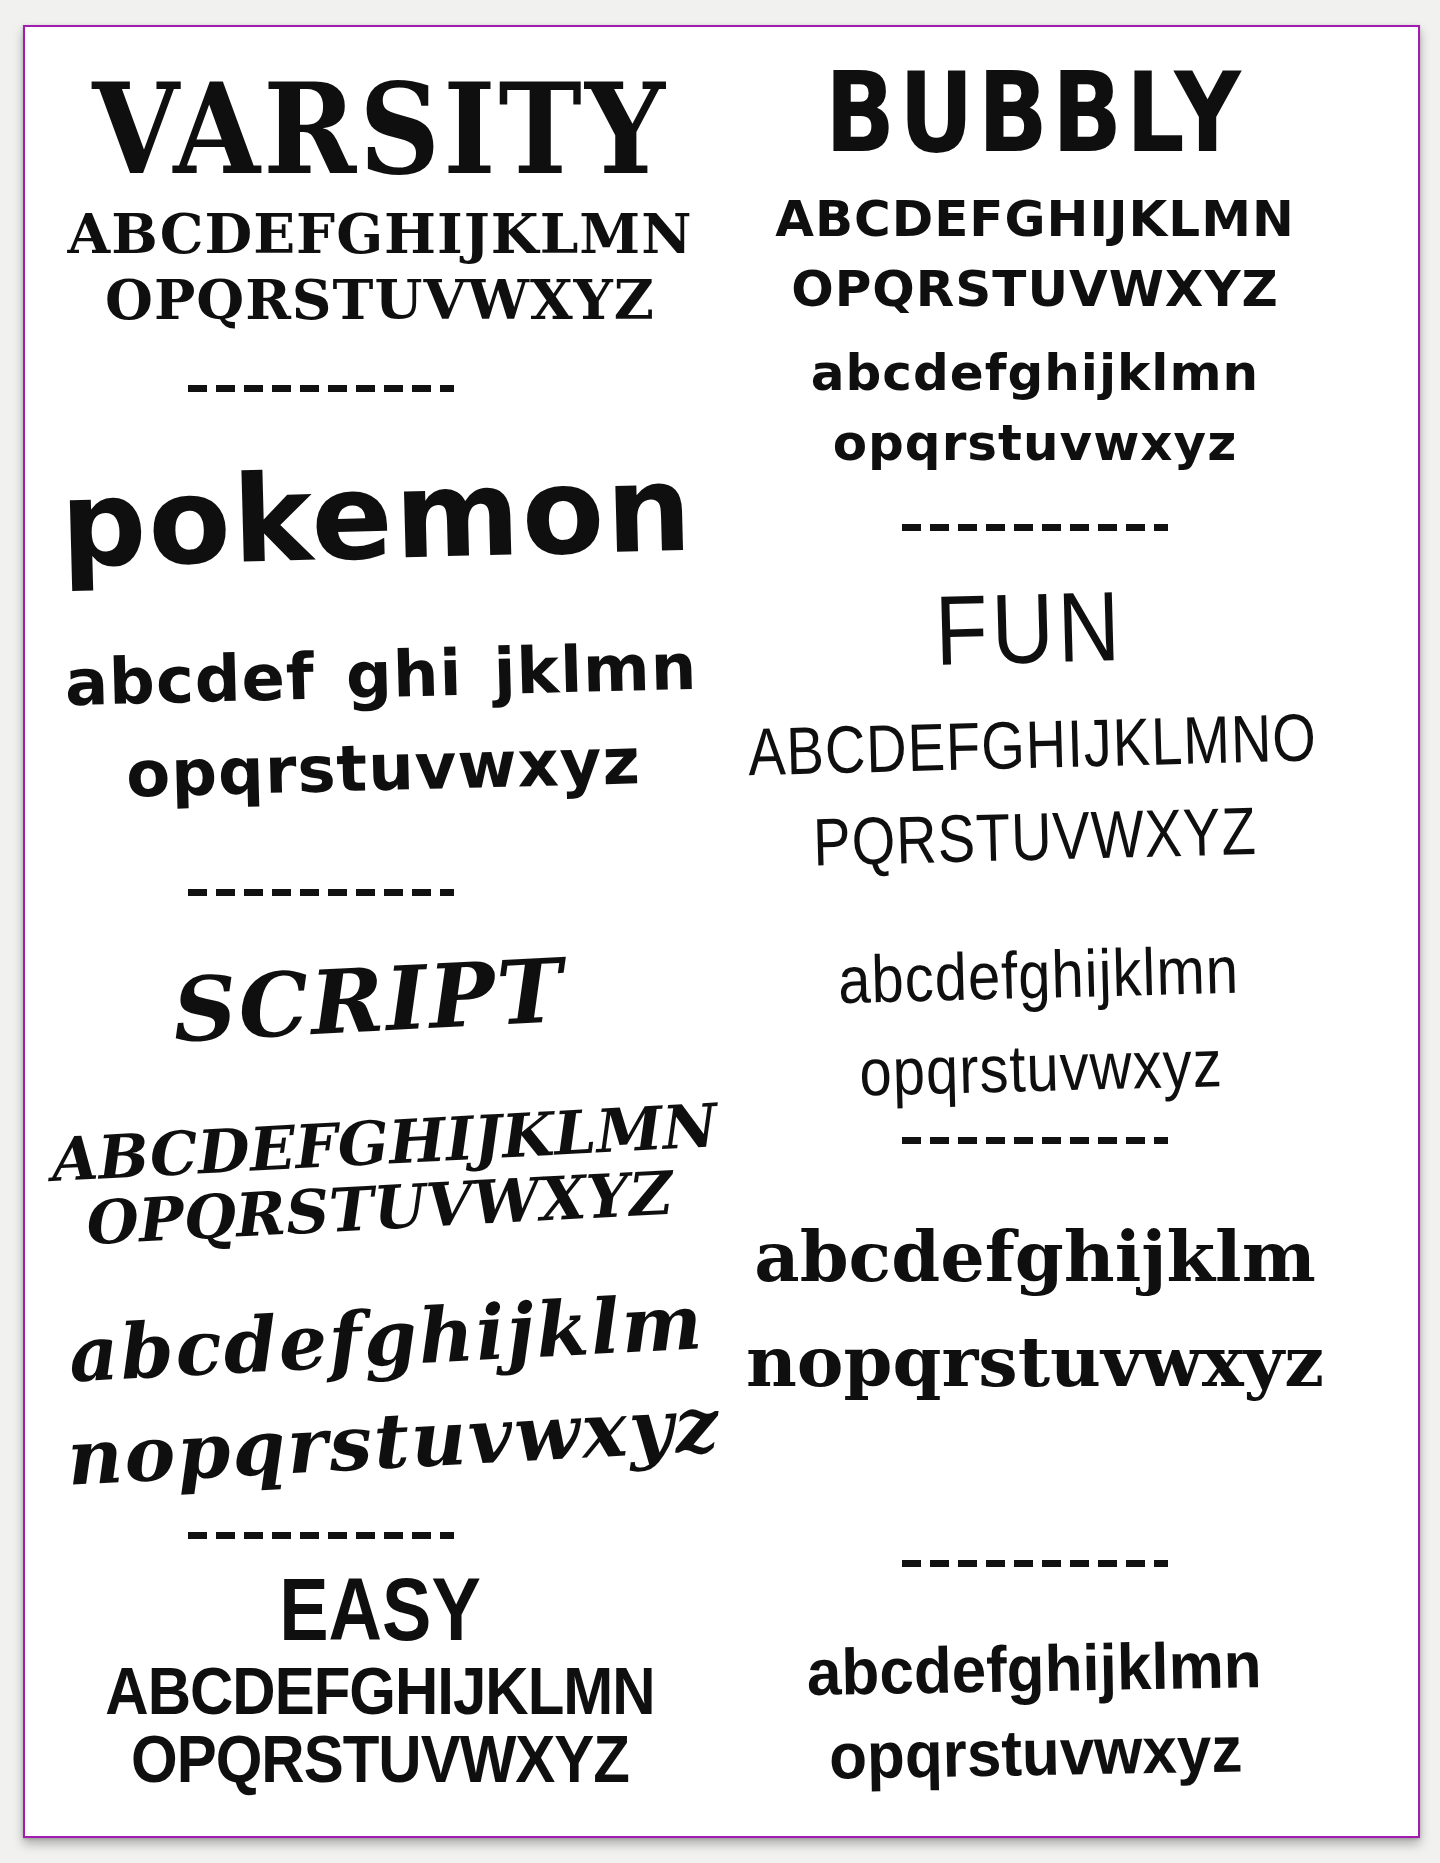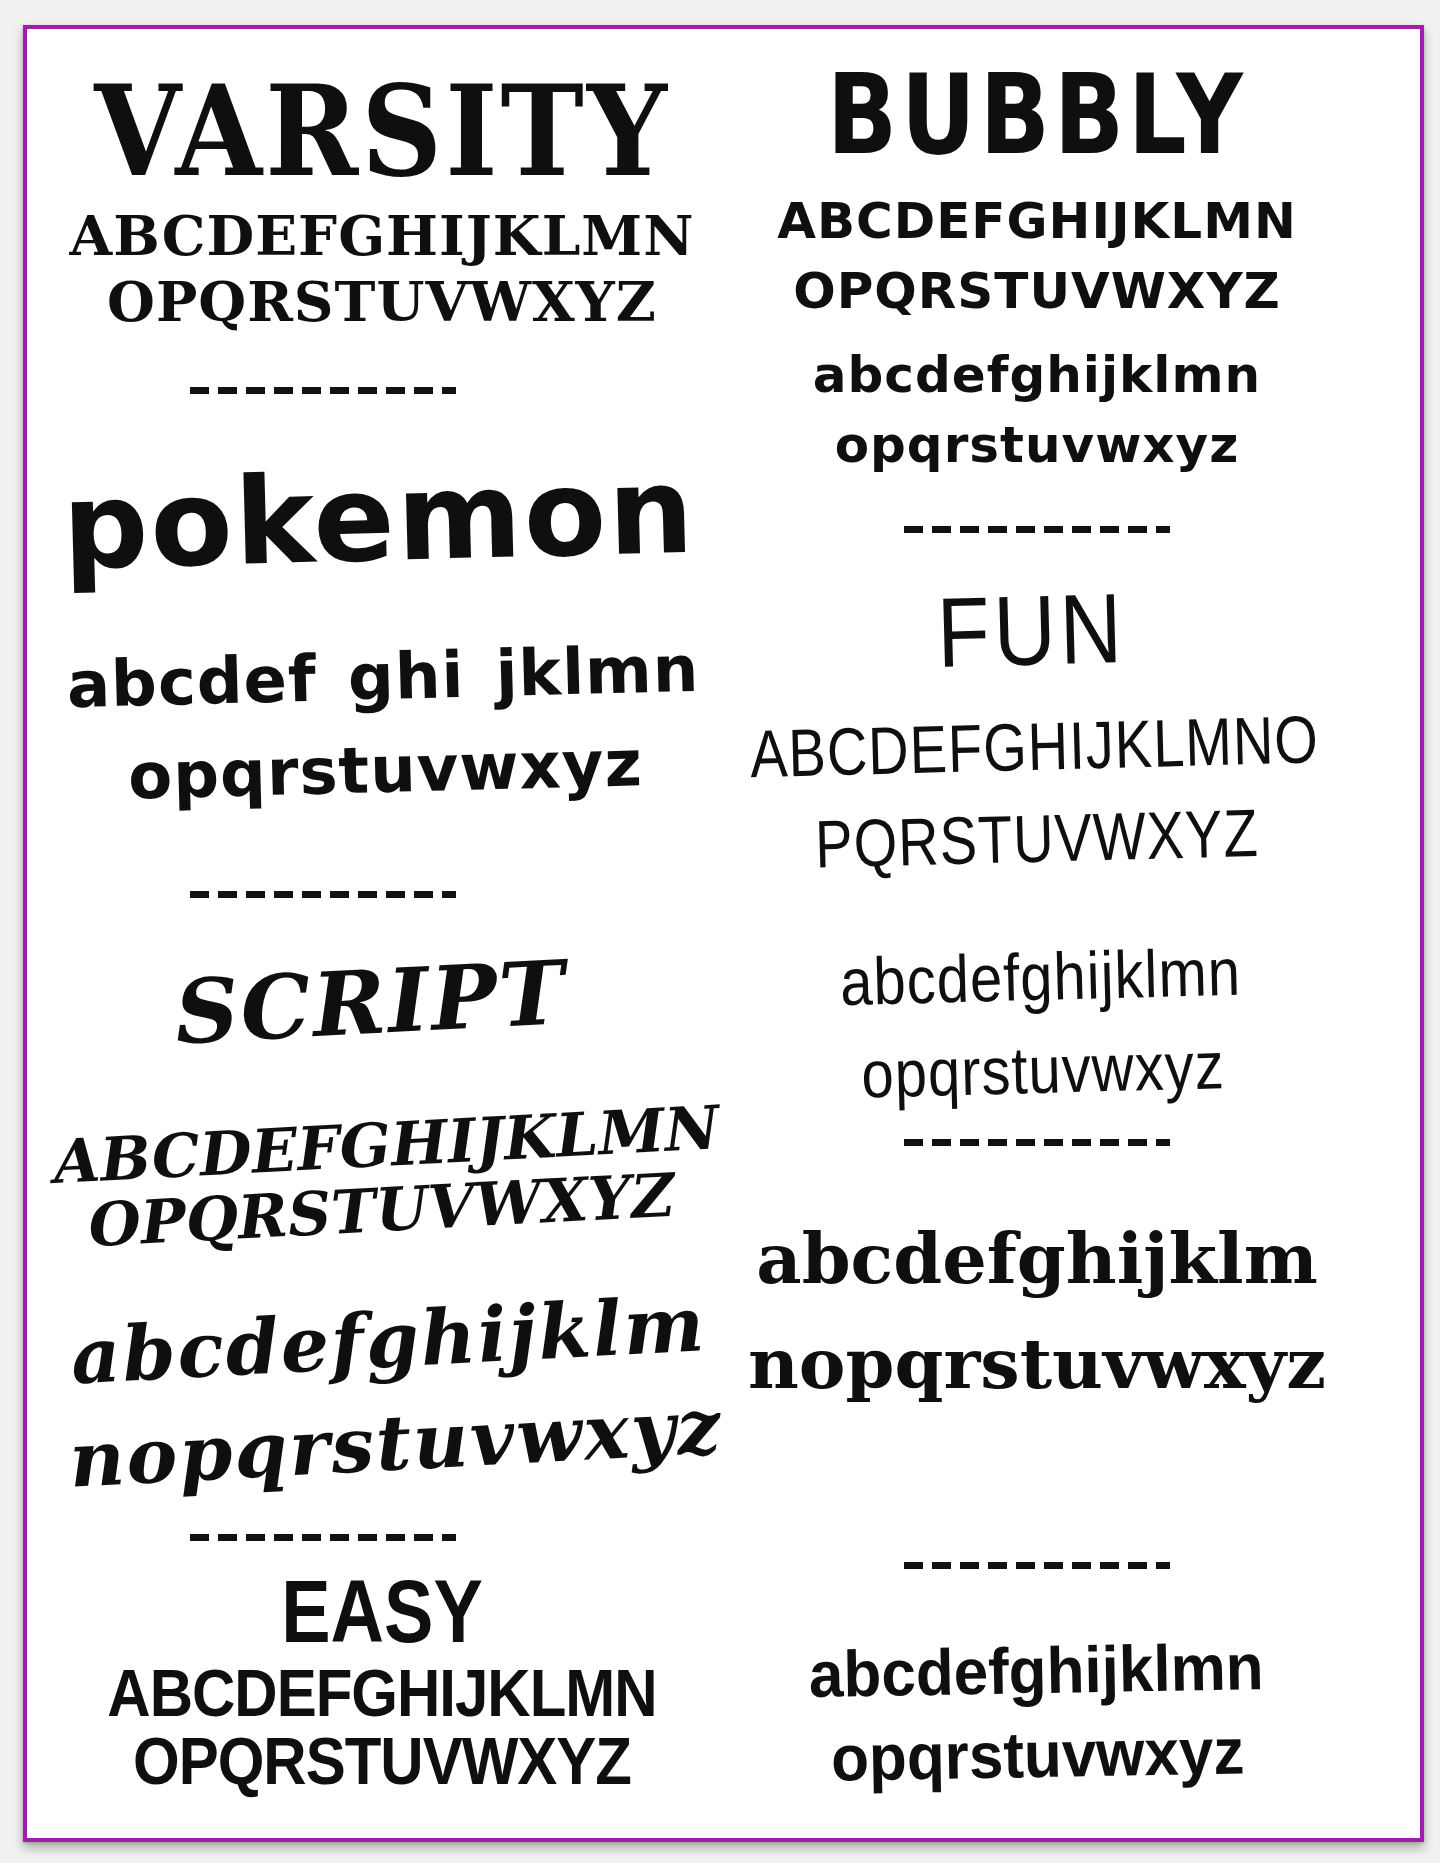--- a/index.html
+++ b/index.html
@@ -11,21 +11,21 @@
     overflow: hidden;
     font-family: "Liberation Sans", sans-serif;
   }
   .card {
     position: absolute;
     left: 23px;
     top: 25px;
     width: 1393px;
     height: 1809px;
     background: #ffffff;
-    border: 4px solid #a21caf;
+    border: 2px solid #a21caf;
     box-shadow: 0 6px 10px rgba(0,0,0,0.28), 0 1px 3px rgba(0,0,0,0.18);
     color: #0f0f0f;
   }
   .col {
     position: absolute;
     top: 0;
     height: 100%;
   }
   .col-left  { left: 30px;  width: 650px; }
   .col-right { left: 640px; width: 740px; }

